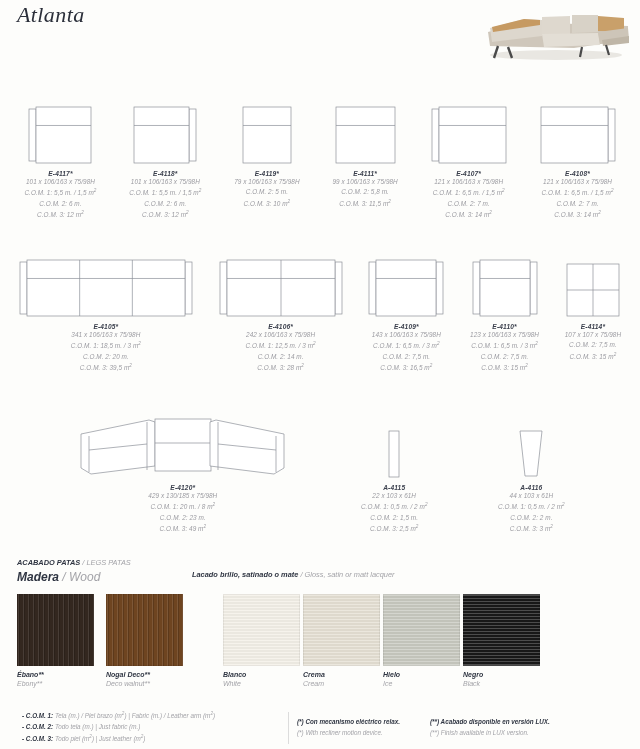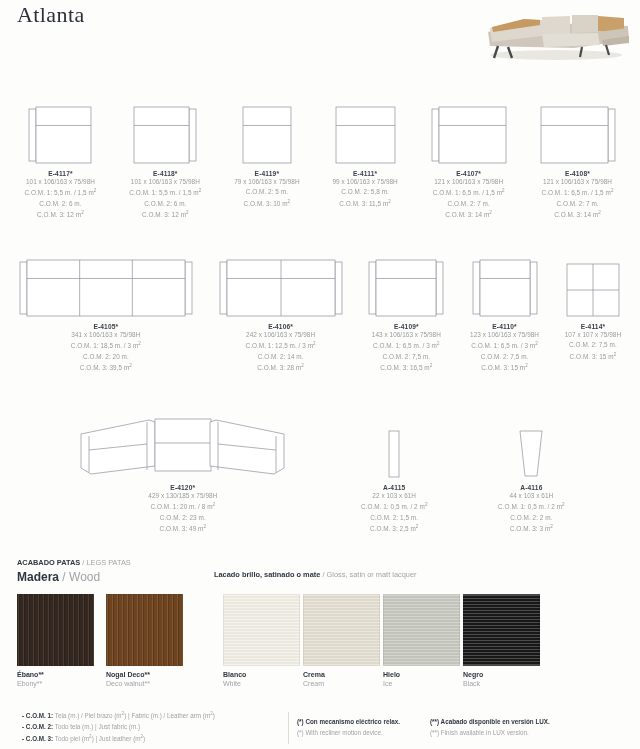--- a/index.html
+++ b/index.html
@@ -4,21 +4,21 @@
 <style>
   html,body{margin:0;padding:0;}
   body{
     width:640px;height:749px;
     background:#fdfdfb;
     font-family:"Liberation Sans", sans-serif;
     color:#2f3542;
     overflow:hidden;
     position:relative;
   }
-  .page{position:relative;width:640px;height:749px;}
+  .page{position:relative;width:640px;height:749px;font-style:italic;}
 
   
   .title{
     position:absolute;left:17px;top:2px;
     font-family:"Liberation Serif", serif;
     font-size:22px;letter-spacing:.4px;color:#2b2f3a;
   }
   .hero{position:absolute;left:478px;top:2px;width:152px;height:60px;}
   .hero svg{display:block;}
 
@@ -33,21 +33,21 @@
   }
   .spec{
     font-size:6.4px;color:#9a9aa0;line-height:1.62;
     text-align:center;letter-spacing:.05px;white-space:nowrap;
   }
   .spec sup{font-size:4.6px;}
 
   
   .finish-head{position:absolute;left:17px;top:558px;font-size:7.4px;}
   .finish-sub{position:absolute;left:17px;top:570px;font-size:12px;}
-  .finish-sub2{position:absolute;left:214px;top:570px;font-size:7.4px;}
+  .finish-sub2{position:absolute;left:192px;top:570px;font-size:7.4px;}
   .es{font-weight:bold;color:#2f3542;text-align:right;}
   .en{color:#a3a3a8;}
 
   .swatches{position:absolute;left:17px;top:594px;width:610px;height:100px;}
   .sw{position:absolute;width:75px;}
   .sw .chip{width:75px;height:70px;border:1px solid rgba(0,0,0,.06);}
   .sw .n1{font-size:7px;font-weight:bold;color:#2f3542;margin-top:4px;line-height:1.35;}
   .sw .n2{font-size:7px;color:#a3a3a8;line-height:1.35;}
 
   

